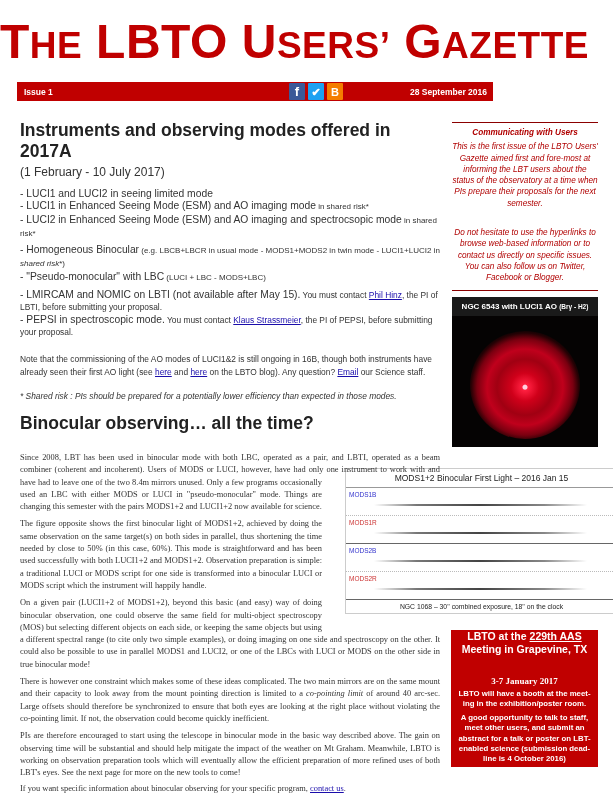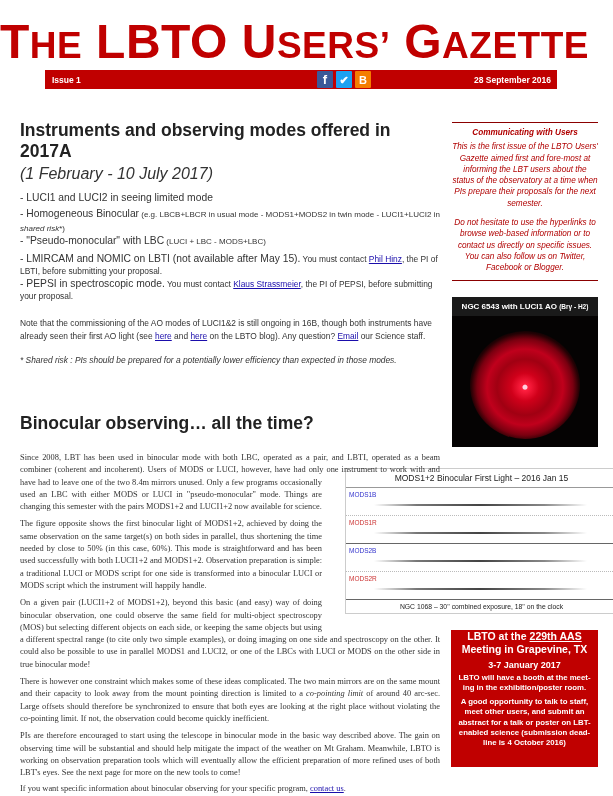--- a/index.html
+++ b/index.html
@@ -1,51 +1,51 @@
 <!DOCTYPE html>
 <html><head>
 <meta charset="utf-8">
 <style>
   html, body { margin:0; padding:0; background:#fff; }
   body { width:613px; height:796px; position:relative; overflow:hidden; font-family:"Liberation Sans", sans-serif; color:#333; }
   .abs { position:absolute; }
   .masthead { left:0; top:14px; width:613px; color:#c00000; font-weight:bold; font-size:48px; letter-spacing:0.5px; line-height:56px; }
   .masthead .sc { font-size:37px; }
-  .band { left:17px; top:70px; width:512px; height:19px; background:#c00000; color:#fff; font-size:8.5px; font-weight:bold;margin-left:28px; }
+  .band { left:17px; top:82px; width:476px; height:19px; background:#c00000; color:#fff; font-size:8.5px; font-weight:bold; }
   .band .issue { position:absolute; left:7px; top:5px; }
   .band .date { position:absolute; right:6px; top:5px; }
   .social { position:absolute; left:272px; top:1px; display:flex; gap:3px; }
   .soc { width:16px; height:17px; color:#fff; font-weight:bold; font-size:13px; text-align:center; line-height:18px; border-radius:1px; }
   .fb { background:#3b5998; }
   .tw { background:#1da1f2; font-size:11px; }
   .bl { background:#f57d00; font-size:11px; }
   h1.sec { margin:0; font-size:17.5px; font-weight:bold; color:#222; }
-  .sub { font-size:16px; color:#333;font-style:italic; }
+  .sub { font-size:12px; color:#333; }
   p, .li { margin:0; font-size:8.4px; line-height:12.3px; color:#333; }
   .big { font-size:10.3px; }
   a { color:#1a0dab; text-decoration:underline; }
   .sidebar { left:452px; top:122px; width:146px; border-top:1.5px solid #8b0000; border-bottom:1.5px solid #8b0000; padding:4px 0 6px; text-align:center; font-style:italic; color:#b00000; font-size:8.2px; line-height:11.3px; }
   .sidebar .t { font-weight:bold; margin-bottom:3px; }
-  .sidebar p { color:#b00000; font-size:8.2px; line-height:11.3px; margin-bottom:8px; }
+  .sidebar p { color:#b00000; font-size:8.2px; line-height:11.3px; margin-bottom:18px; }
   .nebula { left:452px; top:297px; width:146px; height:150px; background:#050303; overflow:hidden; }
   .nebula .cap { position:absolute; left:0; top:0; width:146px; height:19px; background:#1a1a1a; color:#fff; font-weight:bold; font-size:8px; line-height:19px; text-align:center; }
   .nebula .cap small { font-size:6.5px; }
   .neb-glow { position:absolute; left:18px; top:34px; width:110px; height:108px; border-radius:50%;
      background: radial-gradient(circle at 50% 52%, #ffd0e0 0 2px, #ff2040 3px, #d0001a 14px, #a00012 28px, #c0001c 38px, #7a0010 48px, rgba(60,0,5,0.6) 54px, rgba(0,0,0,0) 58px); }
   .mods { left:345px; top:468px; width:271px; height:144px; border:1px solid #ccc; background:#fff; }
   .mods .title { height:18px; line-height:18px; text-align:center; font-size:8.5px; color:#222; border-bottom:1px solid #999; }
   .strip { position:relative; height:27px; border-bottom:1px dotted #bbb; }
   .strip.solid { border-bottom:1px solid #666; }
   .strip .lbl { position:absolute; left:3px; top:3px; font-size:6.5px; }
   .strip .trace { position:absolute; left:28px; right:30px; top:16px; height:2px; background:linear-gradient(90deg, rgba(0,0,0,0), #777 20%, #444 50%, #888 80%, rgba(0,0,0,0)); }
   .mods .foot { height:14px; line-height:14px; text-align:center; font-size:6.8px; color:#222; }
   .aas { left:451px; top:630px; width:147px; height:137px; background:#c00000; color:#fff; text-align:center; font-weight:bold; }
   .aas .h { font-size:10.5px; line-height:13px; }
   .aas .h a { color:#fff; text-decoration:underline; }
-  .aas .d { font-size:9px; margin-top:4px; }
+  .aas .d { font-size:9px; margin-top:20px;font-family:Liberation Serif, serif; }
   .aas p { color:#fff; font-size:7.8px; line-height:10.4px; margin:3px 4px 0; }
   .justify { text-align:justify; }
 </style>
 </head>
 <body>
 
 <div class="abs masthead">
   <span>T</span><span class="sc">HE</span>
   <span>LBTO</span>
   <span>U</span><span class="sc">SERS’</span>
@@ -61,20 +61,22 @@
   </div>
   <span class="date">28 September 2016</span>
 </div>
 
 <div class="abs" style="left:20px; top:120px; width:420px;">
   <h1 class="sec">Instruments and observing modes offered in 2017A</h1>
   <div class="sub" style="margin-top:3px;">(1 February - 10 July 2017)</div>
 
   <div style="margin-top:9px;">
     <div class="li big"><span>- LUCI1 and LUCI2 in seeing limited mode</span></div>
+    <div class="li big"><span>- LUCI1 in Enhanced Seeing Mode (ESM) and AO imaging mode</span><span style="font-size:8px"> in shared risk*</span></div>
+    <div class="li big"><span>- LUCI2 in Enhanced Seeing Mode (ESM) and AO imaging and spectrocsopic mode</span><span style="font-size:8px"> in shared risk*</span></div>
     <div class="li big" style="margin-top:4px;"><span>- Homogeneous Binocular</span><span style="font-size:8px"> (e.g. LBCB+LBCR in usual mode - MODS1+MODS2 in twin mode - LUCI1+LUCI2 in </span><em style="font-size:8px">shared risk</em><span style="font-size:8px">*)</span></div>
     <div class="li big"><span>- "Pseudo-monocular" with LBC</span><span style="font-size:8px"> (LUCI + LBC - MODS+LBC)</span></div>
     <div class="li big" style="margin-top:5px;"><span>- LMIRCAM and NOMIC on LBTI (not available after May 15).</span><span style="font-size:8.4px"> You must contact </span><a href="#" style="font-size:8.4px">Phil Hinz</a><span style="font-size:8.4px">, the PI of LBTI, before submitting your proposal.</span></div>
     <div class="li big"><span>- PEPSI in spectroscopic mode.</span><span style="font-size:8.4px"> You must contact </span><a href="#" style="font-size:8.4px">Klaus Strassmeier</a><span style="font-size:8.4px">, the PI of PEPSI, before submitting your proposal.</span></div>
   </div>
 
   <p style="margin-top:15px;"><span>Note that the commissioning of the AO modes of LUCI1&amp;2 is still ongoing in 16B, though both instruments have already seen their first AO light (see </span><a href="#">here</a><span> and </span><a href="#">here</a><span> on the LBTO blog). Any question? </span><a href="#">Email</a><span> our Science staff.</span></p>
   <p style="margin-top:12px; font-style:italic;">* Shared risk : PIs should be prepared for a potentially lower efficiency than expected in those modes.</p>
 </div>
 

